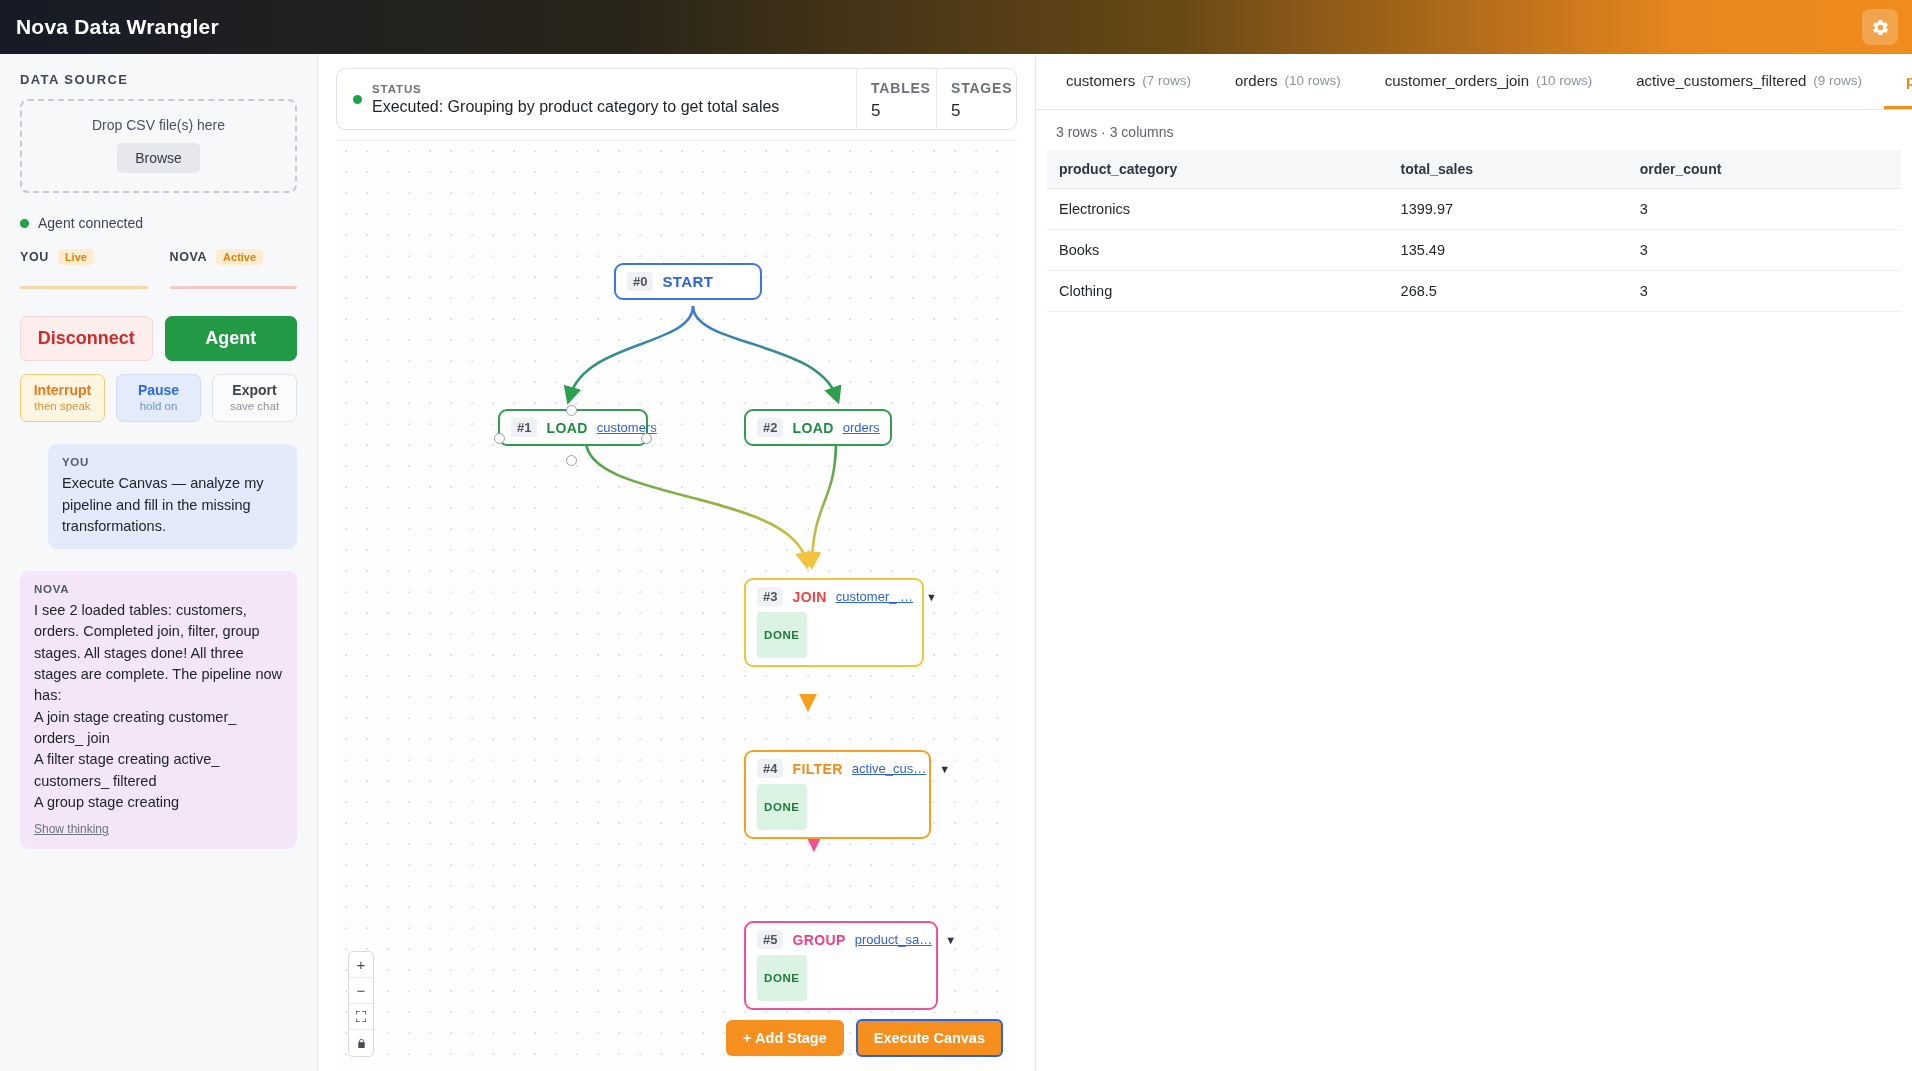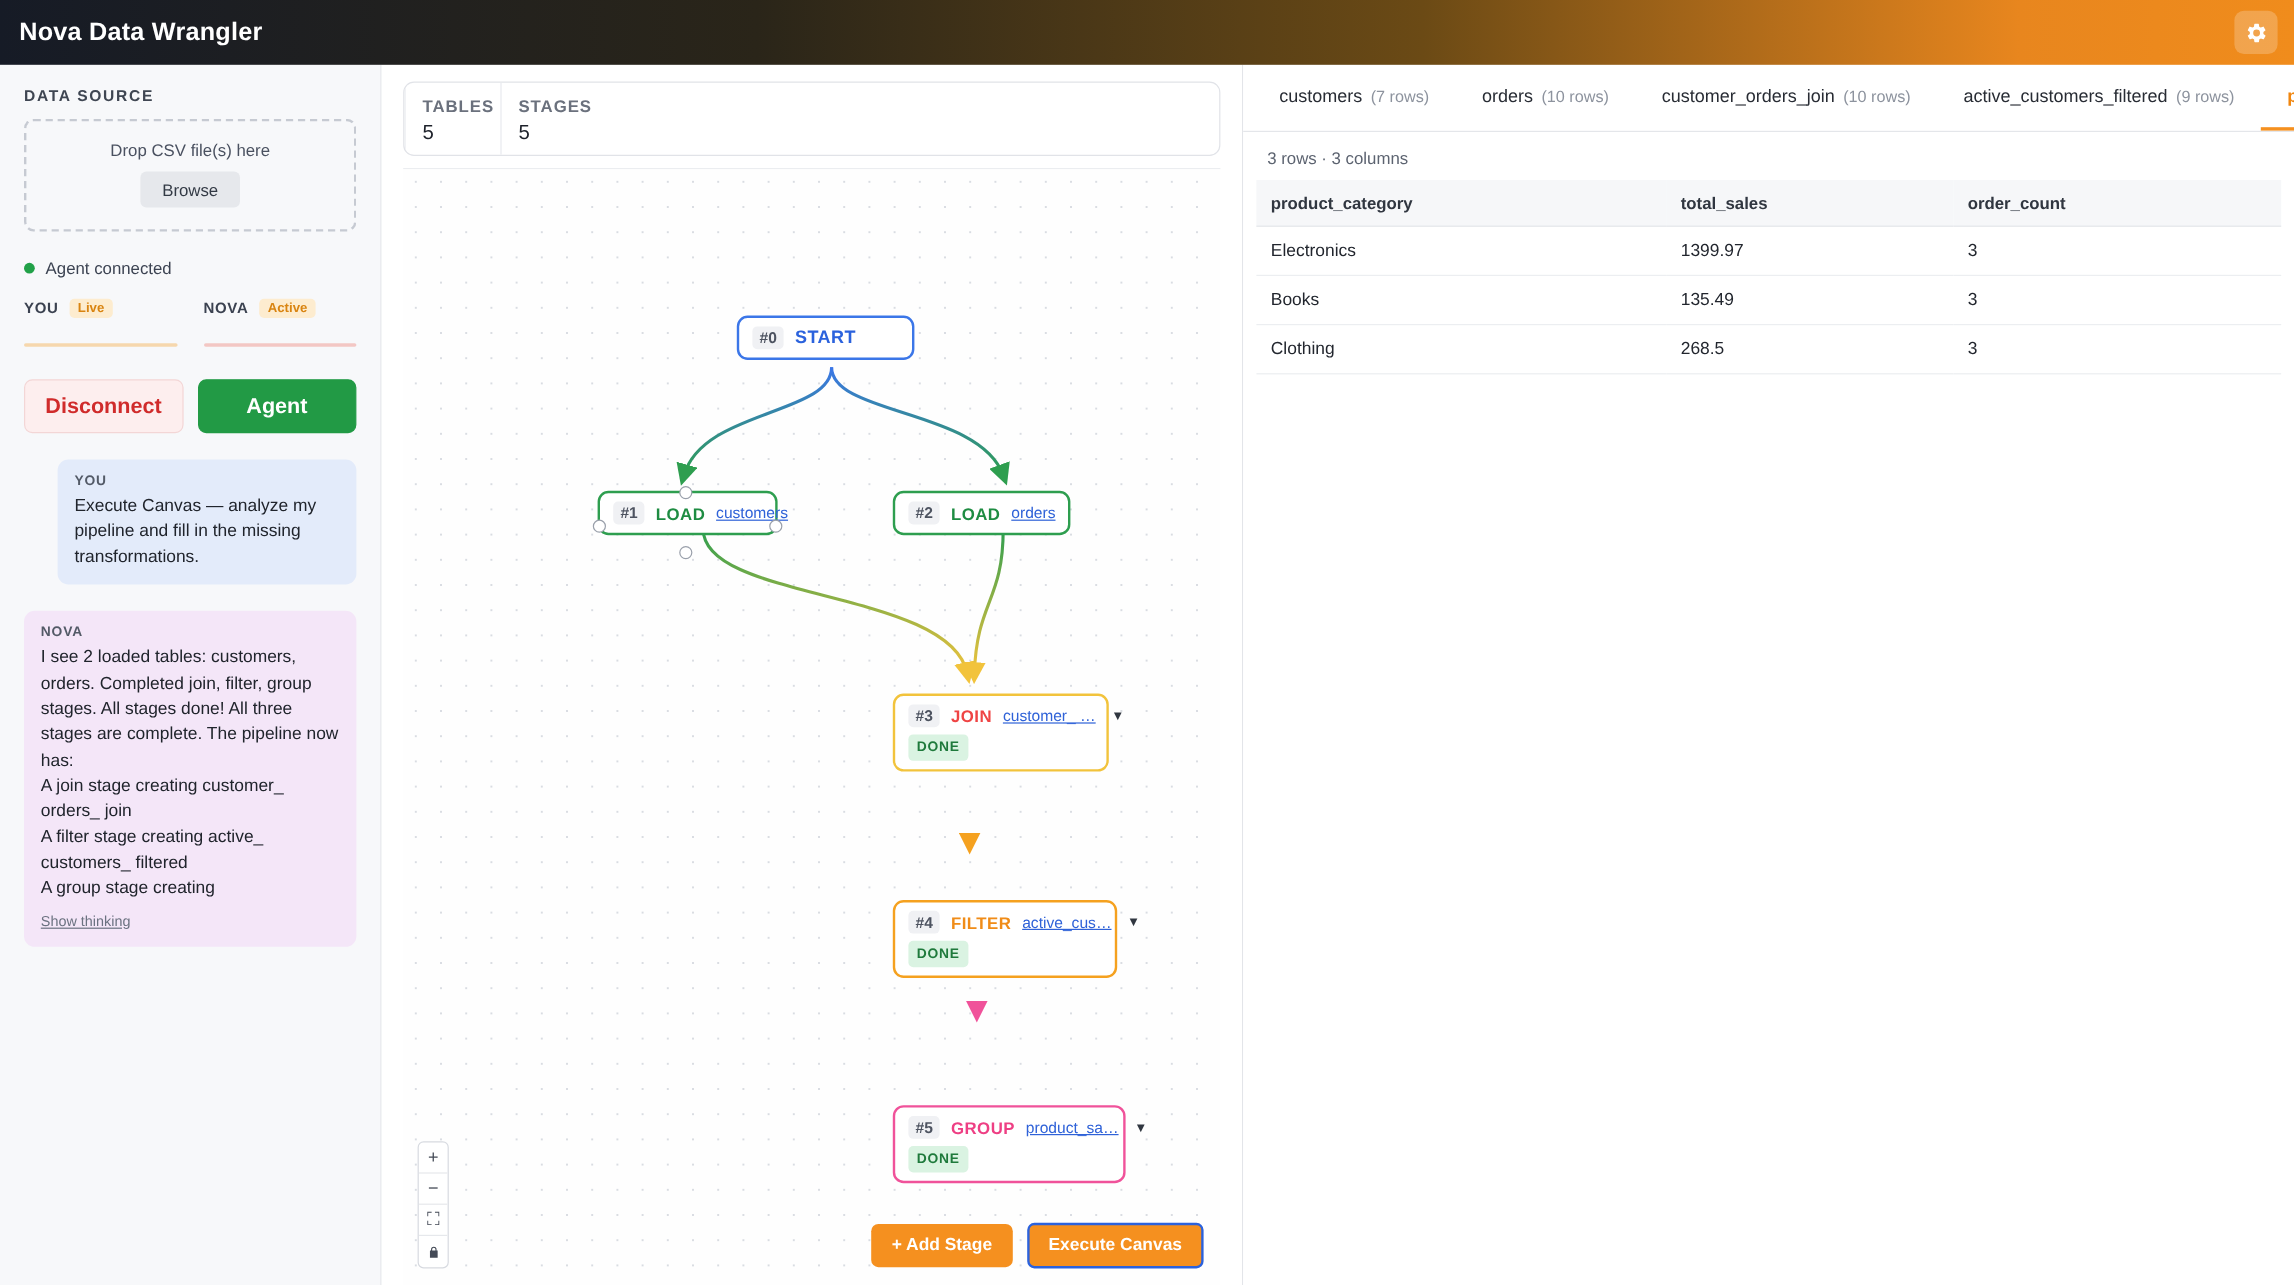--- a/index.html
+++ b/index.html
@@ -135,21 +135,21 @@
   .node-row { display: flex; align-items: center; gap: 9px; white-space: nowrap; }
   .node-num {
     font-size: 13px; font-weight: bold; color: #4d5360;
     background: #f0f1f4; border-radius: 4px; padding: 2px 6px;
   }
   .node-op { font-size: 14px; font-weight: bold; letter-spacing: .4px; }
   .node-link { font-size: 13px; color: #2f62d8; text-decoration: underline; }
   .chev { font-size: 11px; color: #303640; margin-left: 4px; }
   .badge-done {
     align-self: flex-start; font-size: 11.5px; font-weight: bold; letter-spacing: .6px;
-    color: #1f7a3c; background: #daf3e2; border-radius: 4px; padding: 5px 7px;
+    color: #1f7a3c; background: #daf3e2; border-radius: 4px; padding: 17px 7px;
   }
   .handle {
     position: absolute; width: 11px; height: 11px; border-radius: 50%;
     background: #fff; border: 1px solid #9aa0ab;
   }
   .node-start { border-color: #3b76e8; }
   .node-start .node-op { color: #2b62dd; font-size: 15px; }
   .node-load { border-color: #2e9e4f; }
   .node-load .node-op { color: #1e8c42; }
   .node-join { border-color: #f2c33c; }
@@ -248,40 +248,61 @@
           </div>
           <div class="meter-bar nova"></div>
         </div>
       </div>
 
       <div class="btn-row">
         <button class="btn btn-disconnect">Disconnect</button>
         <button class="btn btn-mute">Agent</button>
       </div>
 
+      <div class="btn-row2">
+        <div class="btn2 btn-interrupt">
+          <div class="btn2-title">Interrupt</div>
+          <div class="btn2-sub">then speak</div>
+        </div>
+        <div class="btn2 btn-pause">
+          <div class="btn2-title">Pause</div>
+          <div class="btn2-sub">hold on</div>
+        </div>
+        <div class="btn2 btn-export">
+          <div class="btn2-title">Export</div>
+          <div class="btn2-sub">save chat</div>
+        </div>
+      </div>
 
       <div class="msg msg-you">
         <div class="msg-role">YOU</div>
         <div class="msg-text">Execute Canvas — analyze my pipeline and fill in the missing transformations.</div>
       </div>
 
       <div class="msg msg-nova">
         <div class="msg-role">NOVA</div>
         <div class="msg-text">I see 2 loaded tables: customers, orders. Completed join, filter, group stages. All stages done! All three stages are complete. The pipeline now has:
  A join stage creating customer_ orders_ join
  A filter stage creating active_ customers_ filtered
  A group stage creating</div>
         <span class="show-thinking">Show thinking</span>
       </div>
     </div>
 
     <div class="center">
 
       <div class="status-wrap">
         <div class="status-card">
+          <div class="status-left">
+            <span class="dot"></span>
+            <div class="status-texts">
+              <div class="status-label">STATUS</div>
+              <div class="status-value">Executed: Grouping by product category to get total sales</div>
+            </div>
+          </div>
           <div class="stat">
             <div class="stat-label">TABLES</div>
             <div class="stat-value">5</div>
           </div>
           <div class="stat">
             <div class="stat-label">STAGES</div>
             <div class="stat-value">5</div>
           </div>
         </div>
       </div>

